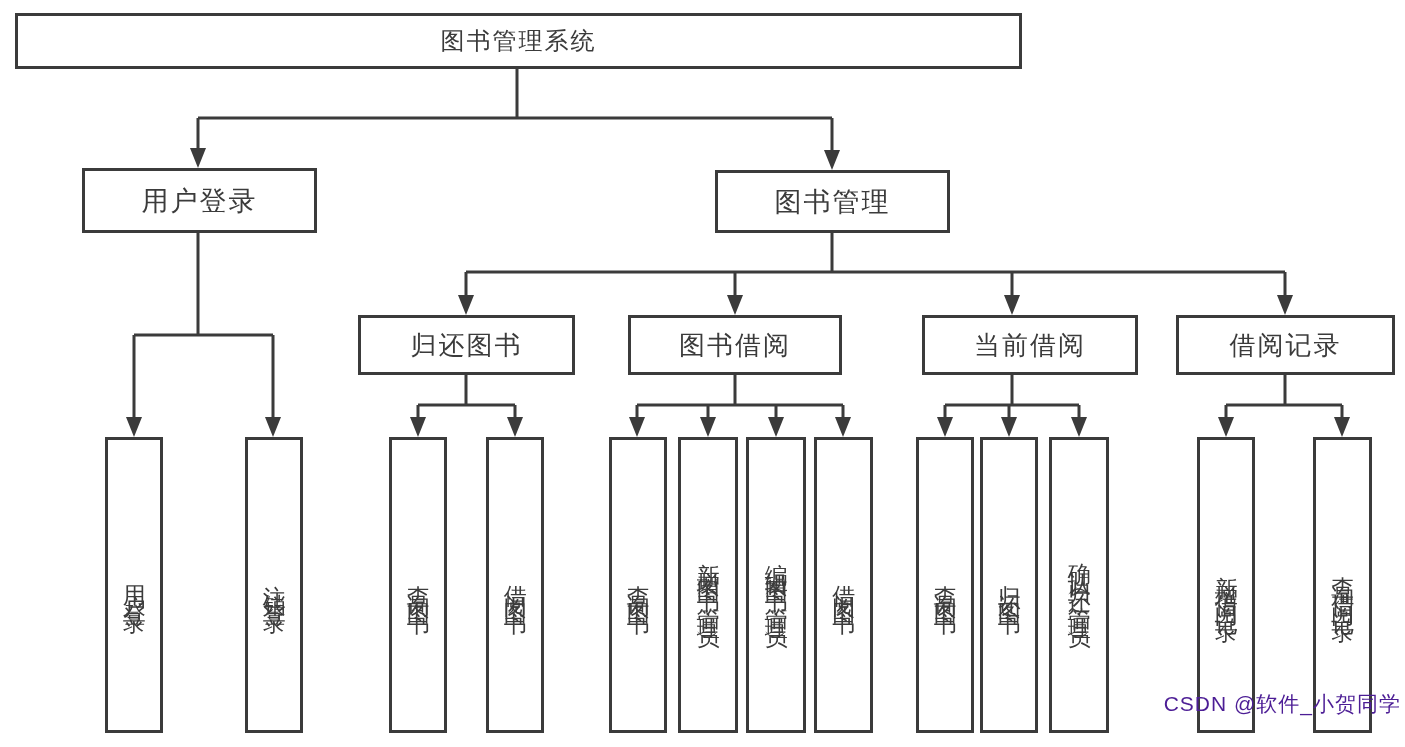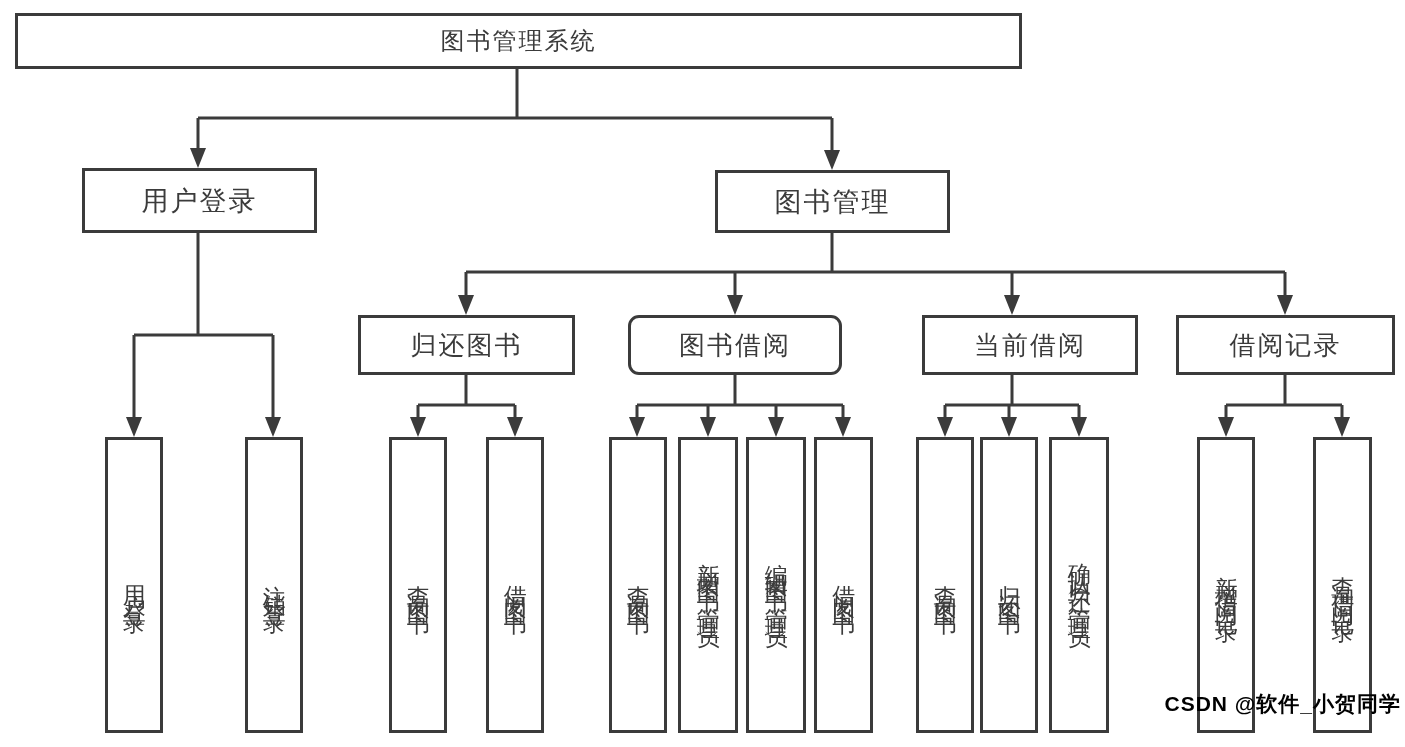--- a/index.html
+++ b/index.html
@@ -39,23 +39,22 @@
     letter-spacing: 9px;
     line-height: 1.1;
     white-space: nowrap;
   }
   .watermark {
     position: absolute;
     top: 690px;
     right: 4px;
     font-size: 21px;
     letter-spacing: 1px;
-    color: #000000;
+    color: #4c1d95;
     z-index: 5;
-    font-weight: bold;
   }
 </style>
 </head>
 <body>
 
 <div class="canvas">
 
   <svg class="connectors" viewBox="0 0 1405 747" xmlns="http://www.w3.org/2000/svg">
     <g stroke="#3b3b3b" stroke-width="3" fill="none">
 
@@ -95,21 +94,21 @@
       <polygon points="1342,437 1334,417 1350,417"></polygon>
     </g>
   </svg>
 
   <div class="node hnode-root" style="left:15px; top:13px; width:1007px; height:56px;">图书管理系统</div>
 
   <div class="node hnode-l2" style="left:82px; top:168px; width:235px; height:65px;">用户登录</div>
   <div class="node hnode-l2" style="left:715px; top:170px; width:235px; height:63px;">图书管理</div>
 
   <div class="node hnode-l3" style="left:358px; top:315px; width:217px; height:60px;">归还图书</div>
-  <div class="node hnode-l3" style="left:628px; top:315px; width:214px; height:60px;border-radius:11px;">图书借阅</div>
+  <div class="node hnode-l3" style="left:628px; top:315px; width:214px; height:60px;">图书借阅</div>
   <div class="node hnode-l3" style="left:904px; top:315px; width:216px; height:60px;margin-left:18px;">当前借阅</div>
   <div class="node hnode-l3" style="left:1176px; top:315px; width:219px; height:60px;">借阅记录</div>
 
   <div class="node vnode" style="left:105px; top:437px; width:58px; height:296px;">
     <span class="vtext">用户登录</span>
   </div>
   <div class="node vnode" style="left:245px; top:437px; width:58px; height:296px;">
     <span class="vtext">注销登录</span>
   </div>
 

